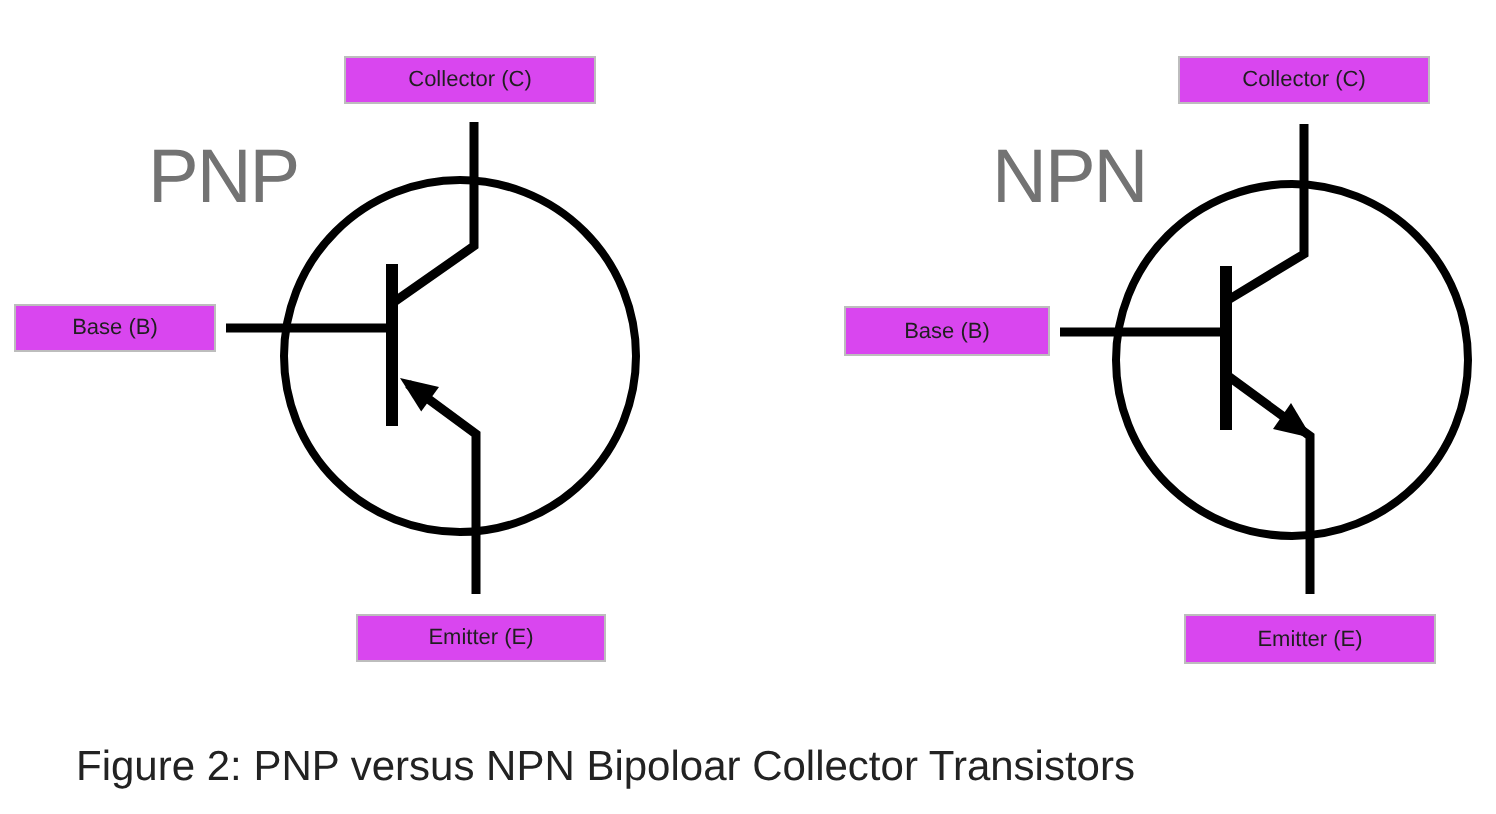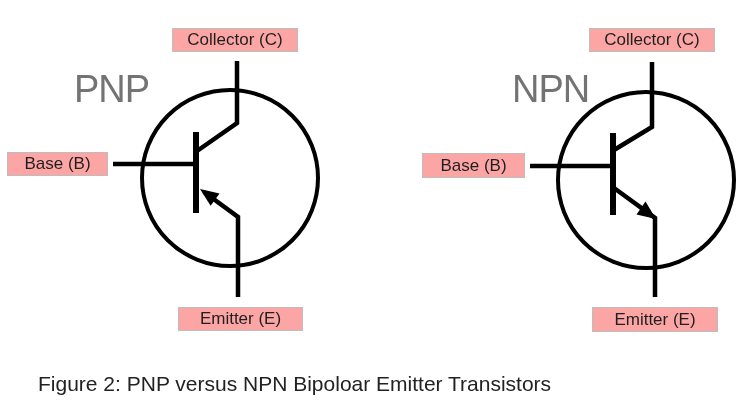--- a/index.html
+++ b/index.html
@@ -35,27 +35,27 @@
     stroke: #000000;
     stroke-width: 4;
     fill: none;
   }
   .art .arrowhead {
     fill: #000000;
     stroke: none;
   }
   .label-box {
     position: absolute;
-    background: #fca5a5;
+    background: #d946ef;
     border: 1px solid #bdbdbd;
     box-sizing: border-box;
     display: flex;
     align-items: center;
     justify-content: center;
-    font-size: 17px;
+    font-size: 11px;
     color: #1f1f1f;
     white-space: nowrap;
   }
   .type-title {
     position: absolute;
     font-size: 38px;
     line-height: 1;
     color: #737373;
     letter-spacing: -1px;
     white-space: nowrap;
@@ -69,21 +69,21 @@
     white-space: nowrap;
   }
   
   .pnp-collector { left: 172px; top: 28px;  width: 126px; height: 24px; }
   .pnp-base      { left: 7px;   top: 152px; width: 101px; height: 24px; }
   .pnp-emitter   { left: 178px; top: 307px; width: 125px; height: 24px; }
   .npn-collector { left: 589px; top: 28px;  width: 126px; height: 24px; }
   .npn-base      { left: 422px; top: 153px; width: 103px; height: 25px; }
   .npn-emitter   { left: 592px; top: 307px; width: 126px; height: 25px; }
   .pnp-title     { left: 74px;  top: 70px; }
-  .npn-title     { left: 512px; top: 70px; text-align: center; }
+  .npn-title     { left: 496px; top: 70px; text-align: center; }
 </style>
 </head>
 <body>
 
 <div class="canvas">
 
   <svg class="art" width="748" height="407" viewBox="0 0 748 407">
 
     <g>
       <circle class="body-circle" cx="230" cy="178" r="88"></circle>
@@ -107,15 +107,15 @@
   <div class="type-title pnp-title">PNP</div>
   <div class="label-box pnp-collector">Collector (C)</div>
   <div class="label-box pnp-base">Base (B)</div>
   <div class="label-box pnp-emitter">Emitter (E)</div>
 
   <div class="type-title npn-title">NPN</div>
   <div class="label-box npn-collector">Collector (C)</div>
   <div class="label-box npn-base">Base (B)</div>
   <div class="label-box npn-emitter">Emitter (E)</div>
 
-  <div class="caption">Figure 2: PNP versus NPN Bipoloar Emitter Transistors</div>
+  <div class="caption">Figure 2: PNP versus NPN Bipoloar Collector Transistors</div>
 
 </div>
 
 </body></html>

